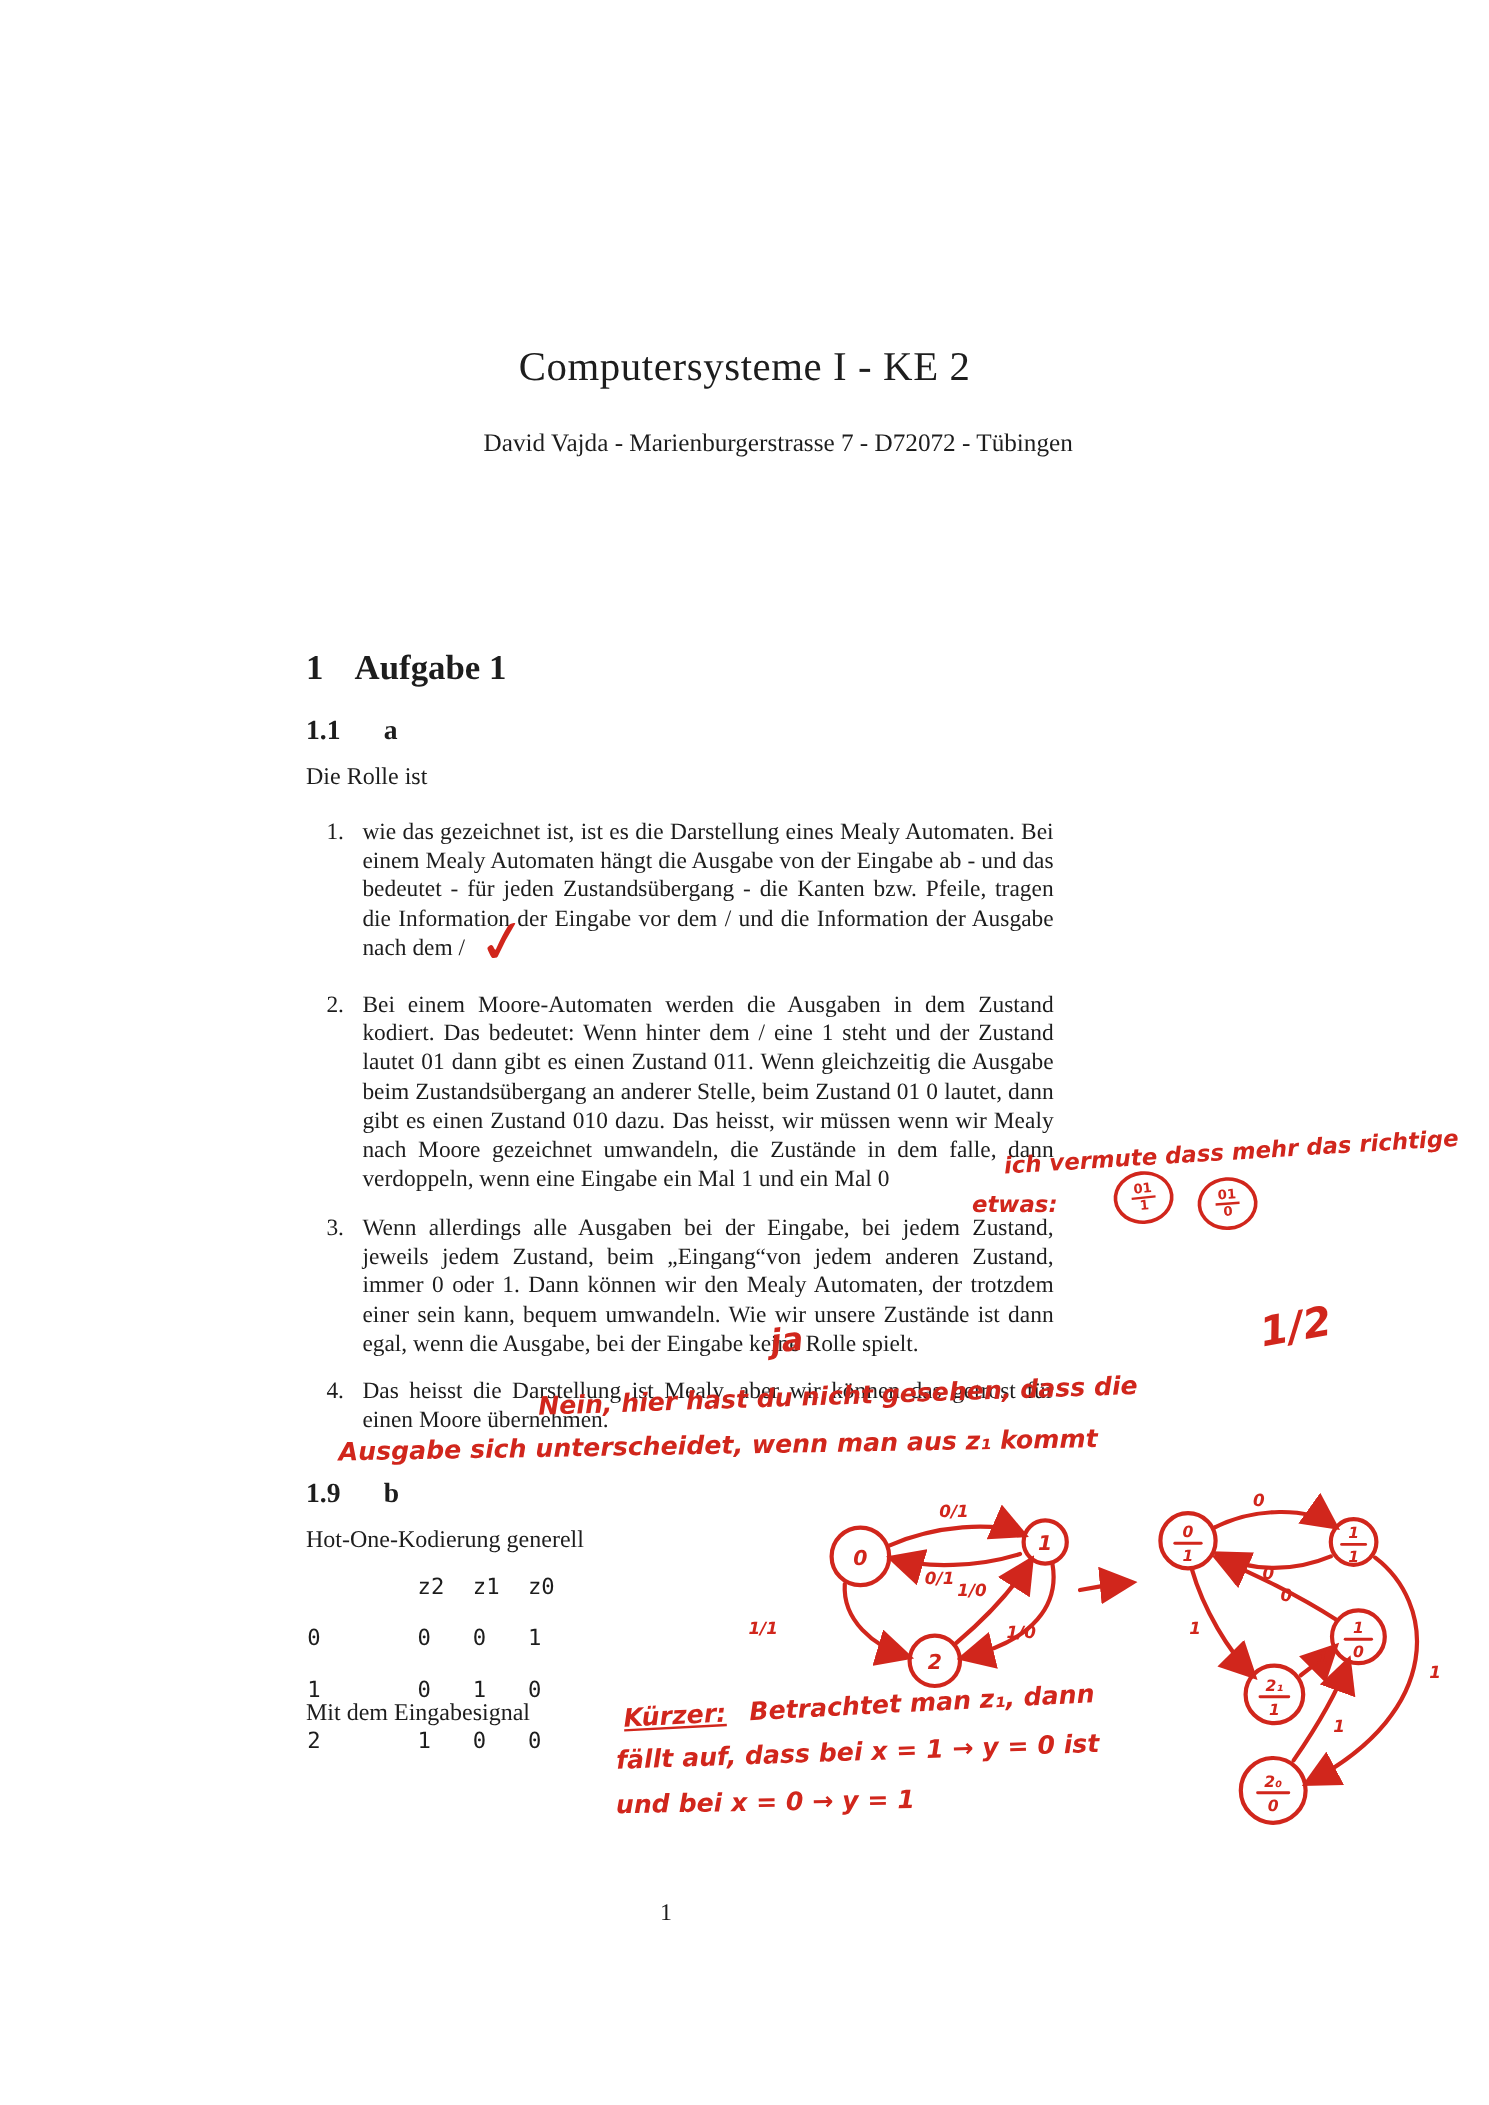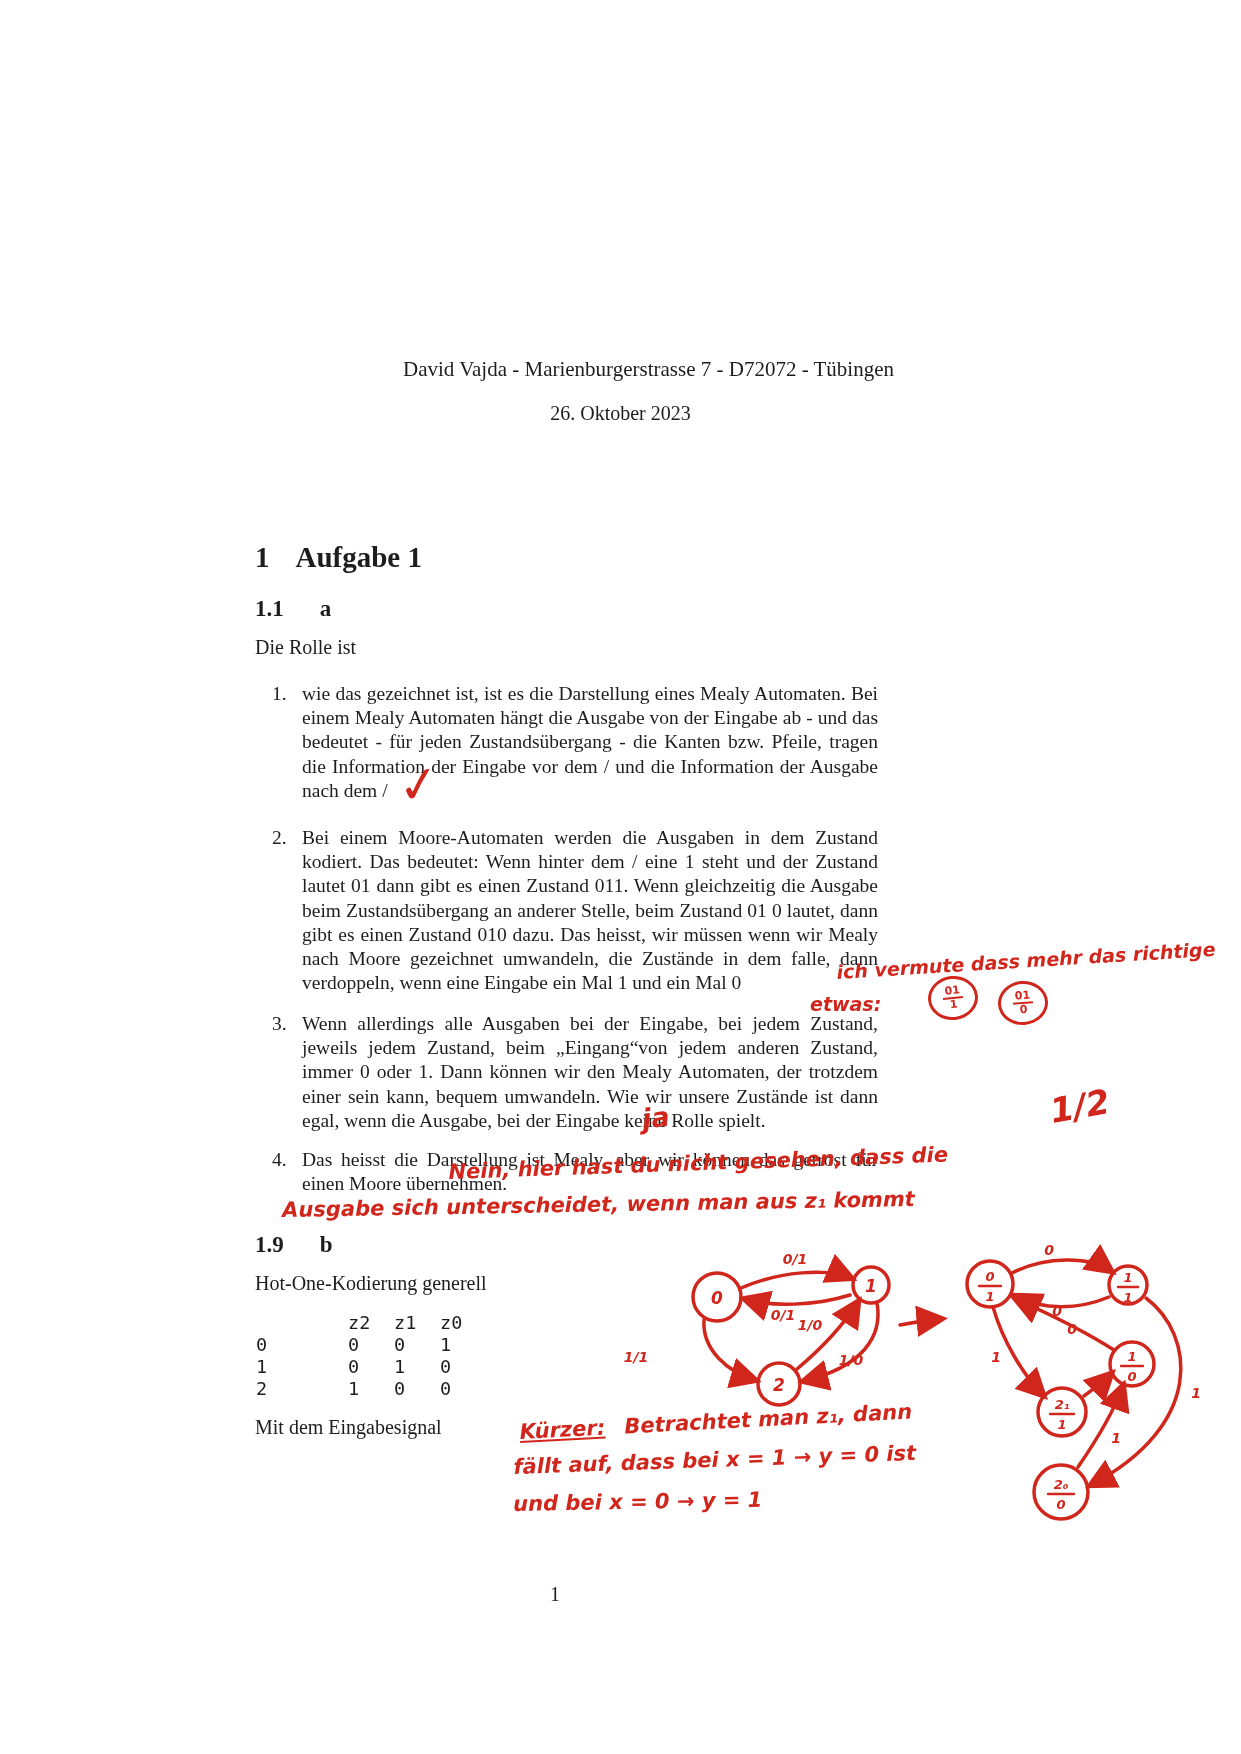--- a/index.html
+++ b/index.html
@@ -10,21 +10,21 @@
   .author{font-size:21px;margin-left:28px;}
   .date{font-size:20px;}
   .sec{position:absolute;left:255px;display:flex;font-weight:bold;}
   .sec1{top:541px;font-size:29px;gap:26px;}
   .sec2{font-size:23px;gap:36px;}
   .plain{position:absolute;left:255px;font-size:20px;}
   .li{position:absolute;left:272px;width:606px;display:flex;font-size:19.5px;line-height:24.2px;}
   .li .num{width:30px;flex:none;}
   .li .txt{flex:1;text-align:justify;}
   .mono-table{position:absolute;left:256px;top:1312px;display:grid;
-      grid-template-columns:92px 46px 46px 46px;row-gap:1px;
+      grid-template-columns:92px 46px 46px 46px;row-gap:22px;
       font-family:"DejaVu Sans Mono",monospace;font-size:18.5px;}
   .pagenum{position:absolute;top:1583px;left:0;width:1110px;text-align:center;font-size:20px;}
   
   .hw{position:absolute;color:#d1261c;font-family:"DejaVu Sans",sans-serif;
       font-style:italic;font-weight:600;white-space:nowrap;}
   .check{left:398px;top:756px;font-size:50px;transform:rotate(-8deg);font-style:normal;}
   .verm1{left:836px;top:961px;font-size:19px;transform:rotate(-3.5deg);transform-origin:left top;}
   .verm2{left:810px;top:993px;font-size:19px;}
   .badge{position:absolute;width:44px;height:38px;border:3px solid #d1261c;border-radius:50%;
       display:flex;align-items:center;justify-content:center;color:#d1261c;
@@ -46,22 +46,22 @@
   svg text{fill:#d1261c;font-family:"DejaVu Sans",sans-serif;font-weight:bold;font-style:italic;}
   svg .st-label{font-size:17px;text-anchor:middle;}
   svg .ed-label{font-size:14px;text-anchor:middle;}
   svg .fr-label{font-size:13px;text-anchor:middle;}
 </style>
 </head>
 <body>
 
 <div class="page">
 
+  <div class="center-line title" style="top:288px">Computersysteme I - KE 2</div>
   <div class="center-line author" style="top:357px">David Vajda - Marienburgerstrasse 7 - D72072 - Tübingen</div>
-  <div class="center-line date" style="top:402px">26. Oktober 2023</div>
 
   <div class="sec sec1">
     <span>1</span>
     <span>Aufgabe 1</span>
   </div>
 
   <div class="sec sec2" style="top:596px">
     <span>1.1</span>
     <span>a</span>
   </div>

